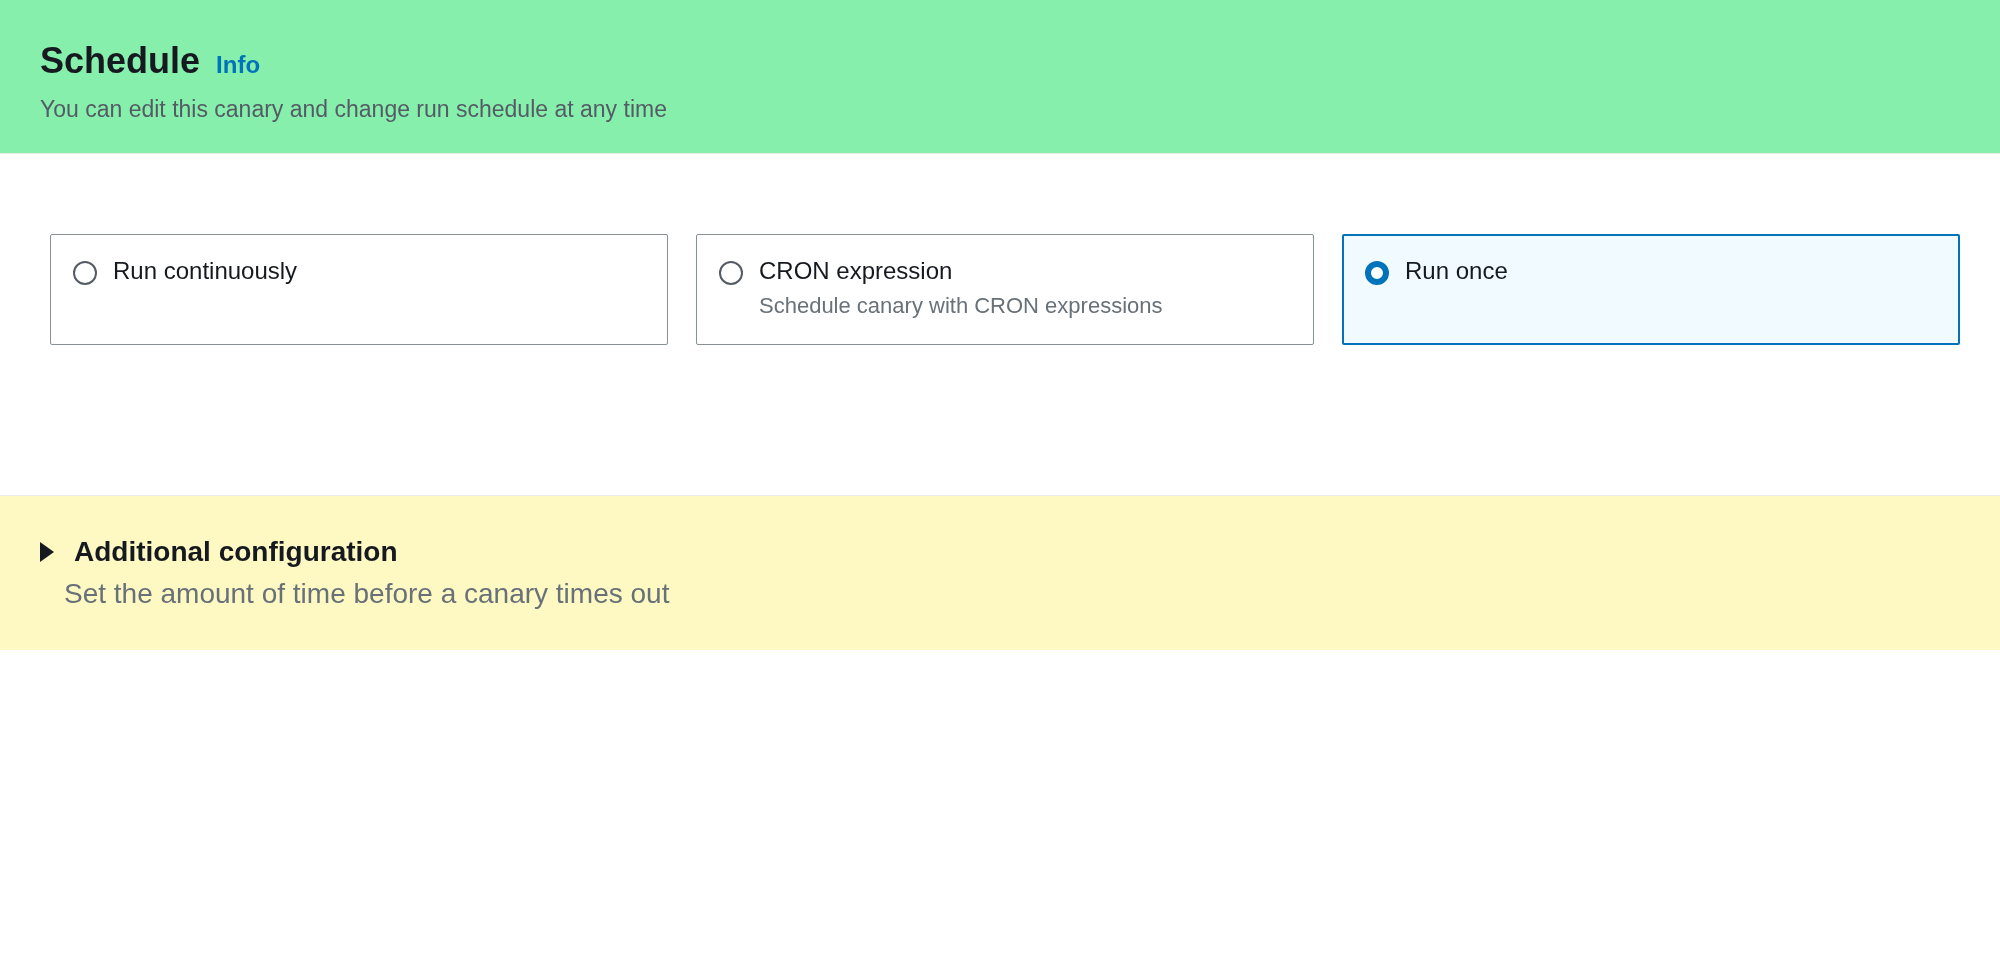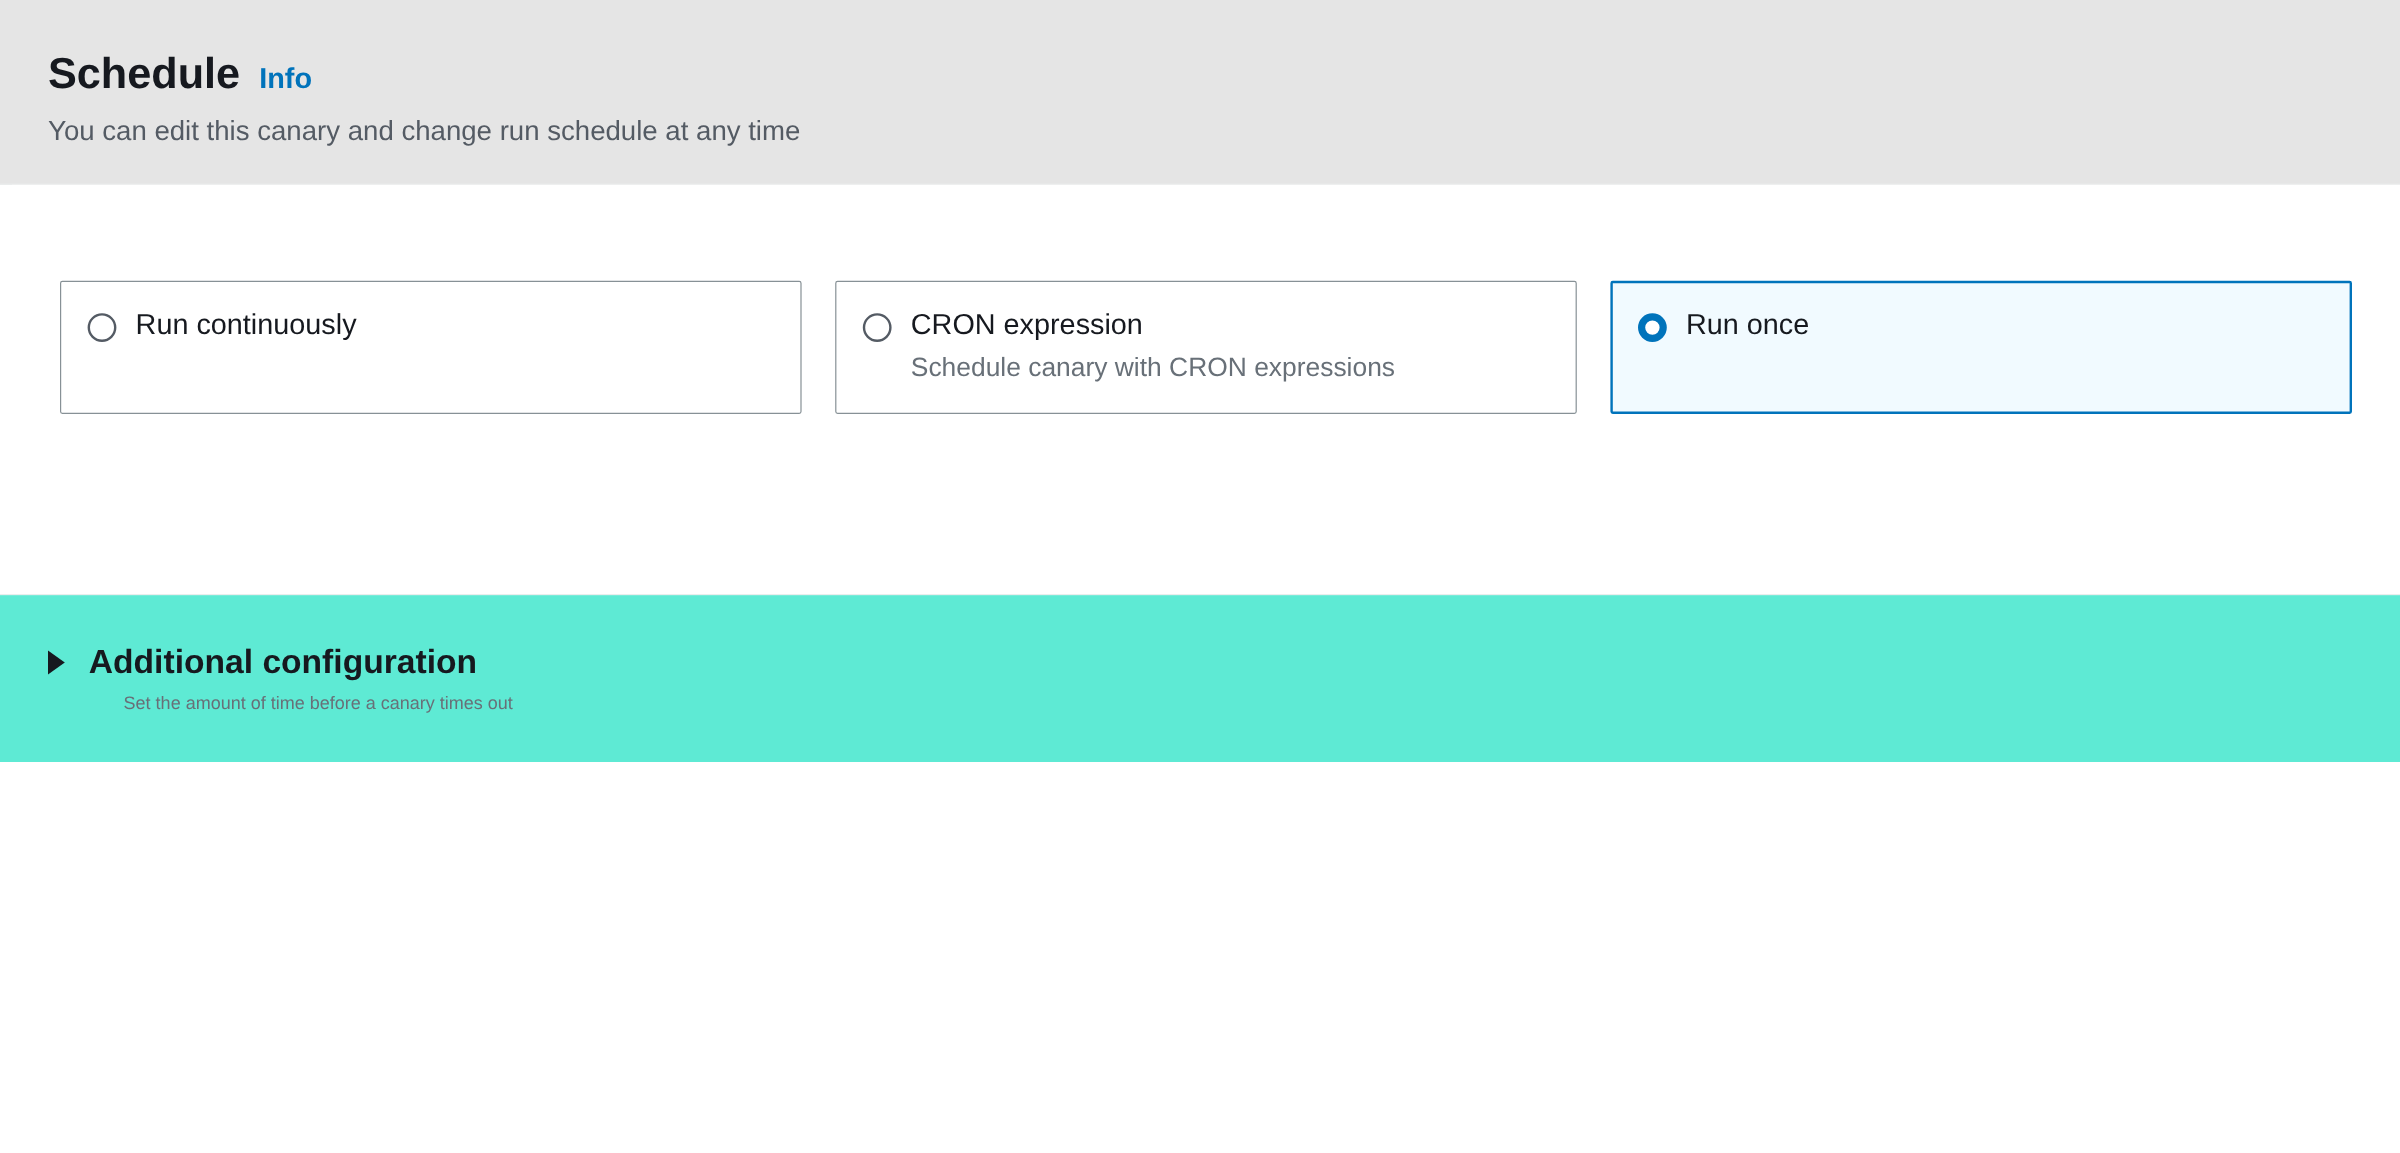--- a/index.html
+++ b/index.html
@@ -6,21 +6,21 @@
       margin: 0;
       padding: 0;
       box-sizing: border-box;
     }
     body {
       font-family: "Amazon Ember", "Helvetica Neue", Arial, sans-serif;
       background: #fff;
       color: #16191f;
     }
     .header-section {
-      background: #e5e5e5;
+      background: #86efac;
       padding: 40px 40px 30px 40px;
       border-bottom: 1px solid #eaeded;
     }
     .header-title-row {
       display: flex;
       align-items: baseline;
       gap: 16px;
       margin-bottom: 14px;
     }
     .header-title {
@@ -92,21 +92,21 @@
       color: #687078;
       font-weight: 400;
       line-height: 1.4;
     }
     .selection-note {
       font-size: 24px;
       color: #16191f;
       font-weight: 400;
     }
     .additional-section {
-      background: #5eead4;
+      background: #fef9c3;
       border-top: 1px solid #eaeded;
       padding: 40px 20px 40px 40px;
     }
     .additional-header {
       display: flex;
       align-items: center;
       gap: 20px;
       margin-bottom: 10px;
     }
     .expand-triangle {
@@ -116,24 +116,24 @@
       border-bottom: 10px solid transparent;
       border-left: 14px solid #16191f;
       cursor: pointer;
     }
     .additional-title {
       font-size: 28px;
       font-weight: 700;
       color: #16191f;
     }
     .additional-subtitle {
-      font-size: 15px;
+      font-size: 28px;
       color: #687078;
       font-weight: 400;
-      margin-left: 63px;
+      margin-left: 24px;
     }
   </style>
 </head>
 <body>
 
 <div class="header-section">
   <div class="header-title-row">
     <h2 class="header-title">Schedule</h2>
     <span class="info-link">Info</span>
   </div>

